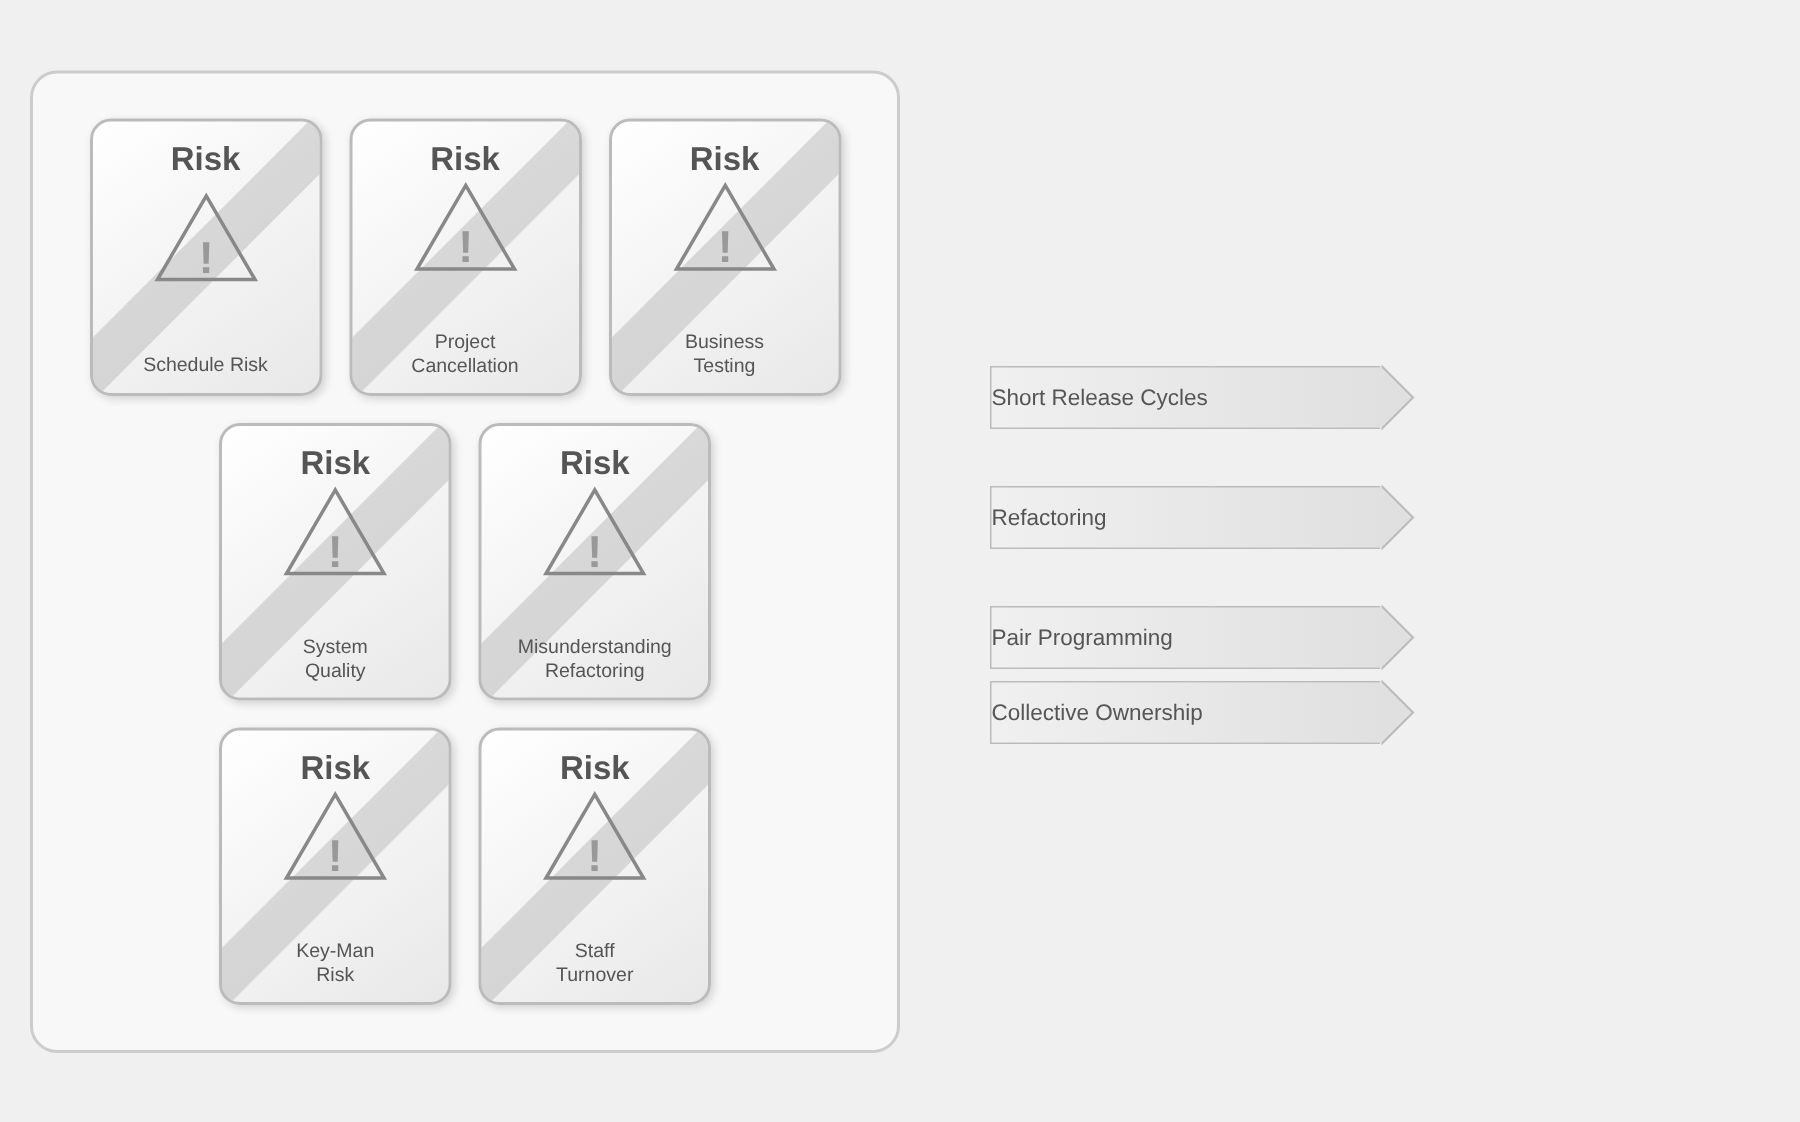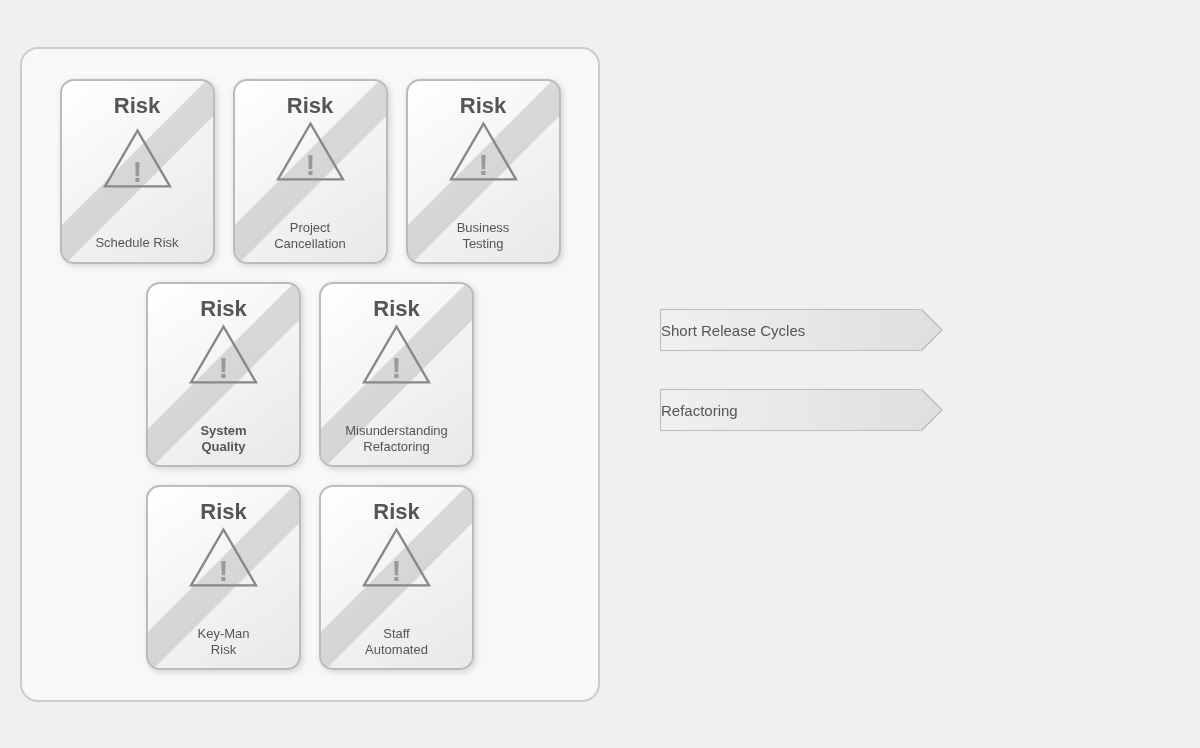--- a/index.html
+++ b/index.html
@@ -254,21 +254,21 @@
         <div class="risk-card">
           <div class="card-stripe"></div>
           <div class="stripe-mid"></div>
           <div class="risk-label">Risk</div>
           <div class="risk-icon-wrap">
         <svg viewBox="0 0 80 70" xmlns="http://www.w3.org/2000/svg">
           <polygon points="40,5 75,65 5,65" class="triangle" stroke="#999" stroke-width="3" fill="white"></polygon>
           <text x="40" y="60" text-anchor="middle" font-size="32" font-weight="bold" fill="#999" font-family="Arial">!</text>
         </svg>
       </div>
-          <div class="risk-name" style="white-space: pre-line; font-weight: bold;">System
+          <div class="risk-name" style="white-space: pre-line;">System
 Quality</div>
         </div>
         <div class="risk-card">
           <div class="card-stripe"></div>
           <div class="stripe-mid"></div>
           <div class="risk-label">Risk</div>
           <div class="risk-icon-wrap">
         <svg viewBox="0 0 80 70" xmlns="http://www.w3.org/2000/svg">
           <polygon points="40,5 75,65 5,65" class="triangle" stroke="#999" stroke-width="3" fill="white"></polygon>
           <text x="40" y="60" text-anchor="middle" font-size="32" font-weight="bold" fill="#999" font-family="Arial">!</text>
@@ -296,35 +296,47 @@
           <div class="card-stripe"></div>
           <div class="stripe-mid"></div>
           <div class="risk-label">Risk</div>
           <div class="risk-icon-wrap">
         <svg viewBox="0 0 80 70" xmlns="http://www.w3.org/2000/svg">
           <polygon points="40,5 75,65 5,65" class="triangle" stroke="#999" stroke-width="3" fill="white"></polygon>
           <text x="40" y="60" text-anchor="middle" font-size="32" font-weight="bold" fill="#999" font-family="Arial">!</text>
         </svg>
       </div>
           <div class="risk-name" style="white-space: pre-line;">Staff
-Automated</div>
+Turnover</div>
         </div>
       </div>
     </div>
 
   <div class="arrows-panel">
   <div class="arrow-group">
         <div class="arrow-item">
           <div class="arrow-shape">
             <span class="arrow-text">Short Release Cycles</span>
           </div>
         </div>
       </div>
       <div class="arrow-group">
         <div class="arrow-item">
           <div class="arrow-shape">
             <span class="arrow-text">Refactoring</span>
           </div>
         </div>
       </div>
+      <div class="arrow-group">
+        <div class="arrow-item">
+          <div class="arrow-shape">
+            <span class="arrow-text">Pair Programming</span>
+          </div>
+        </div>
+        <div class="arrow-item">
+          <div class="arrow-shape">
+            <span class="arrow-text">Collective Ownership</span>
+          </div>
+        </div>
+      </div>
     </div>
 
 </div>
 
 </body></html>

